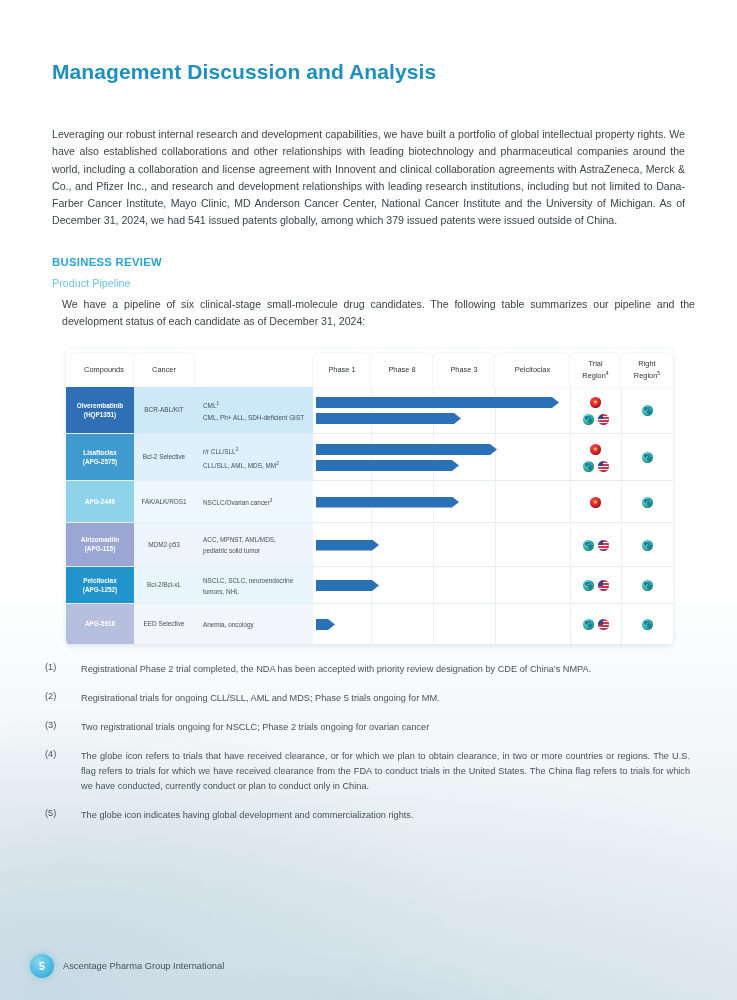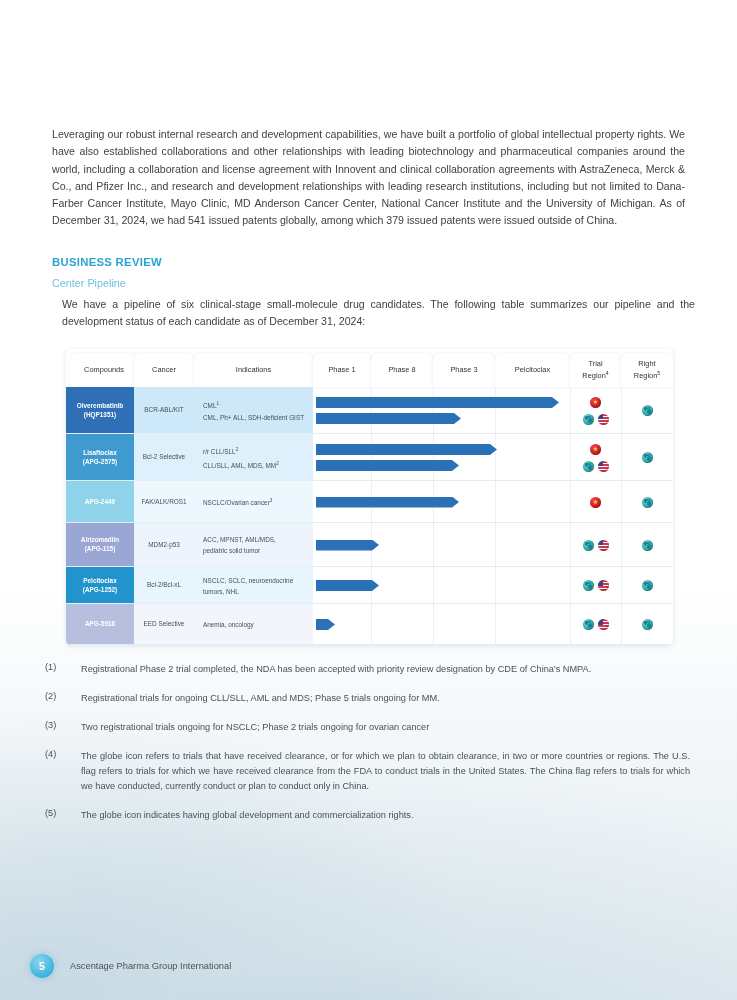--- a/index.html
+++ b/index.html
@@ -141,41 +141,41 @@
 
   
   .footer{position:absolute;left:30px;bottom:22px;display:flex;align-items:center;}
   .pagenum{
     width:24px;height:24px;border-radius:50%;
     background:radial-gradient(circle at 38% 32%, #8ad6ef 0%, #4cbbe0 55%, #2ba3d0 100%);
     color:#ffffff;font-size:10.5px;font-weight:bold;
     display:flex;align-items:center;justify-content:center;
     box-shadow:0 0 7px rgba(90,180,215,.55);
   }
-  .footer-text{margin-left:16px;font-size:9.3px;color:#47535b;}
+  .footer-text{margin-left:9px;font-size:9.3px;color:#47535b;}
 </style>
 </head>
 <body>
 
 <div class="page-bg"></div>
 
 <div class="page">
 
+  <div class="title">Management Discussion and Analysis</div>
 
   <div class="body-copy">Leveraging our robust internal research and development capabilities, we have built a portfolio of global intellectual property rights. We have also established collaborations and other relationships with leading biotechnology and pharmaceutical companies around the world, including a collaboration and license agreement with Innovent and clinical collaboration agreements with AstraZeneca, Merck &amp; Co., and Pfizer Inc., and research and development relationships with leading research institutions, including but not limited to Dana-Farber Cancer Institute, Mayo Clinic, MD Anderson Cancer Center, National Cancer Institute and the University of Michigan. As of December 31, 2024, we had 541 issued patents globally, among which 379 issued patents were issued outside of China.</div>
 
   <div class="h-business">BUSINESS REVIEW</div>
-  <div class="h-pipeline">Center Pipeline</div>
+  <div class="h-pipeline">Product Pipeline</div>
   <div class="intro-copy">We have a pipeline of six clinical-stage small-molecule drug candidates. The following table summarizes our pipeline and the development status of each candidate as of December 31, 2024:</div>
 
   <div class="table-card">
     <div class="thead" id="thead">
         <div class="th" style="left: 4px; width: 68px;">Compounds</div>
         <div class="th" style="left: 68px; width: 60px;">Cancer</div>
-        <div class="th" style="left: 128px; width: 119px;">Indications</div>
         <div class="th" style="left: 247px; width: 58px;">Phase 1</div>
         <div class="th" style="left: 305px; width: 62px;">Phase 8</div>
         <div class="th" style="left: 367px; width: 62px;">Phase 3</div>
         <div class="th" style="left: 429px; width: 75px;">Pelcitoclax</div>
         <div class="th" style="left: 504px; width: 51px;">
           <span>Trial<br>Region<sup>4</sup></span>
         </div>
         <div class="th" style="left: 555px; width: 52px;">
           <span>Right<br>Region<sup>5</sup></span>
         </div>

